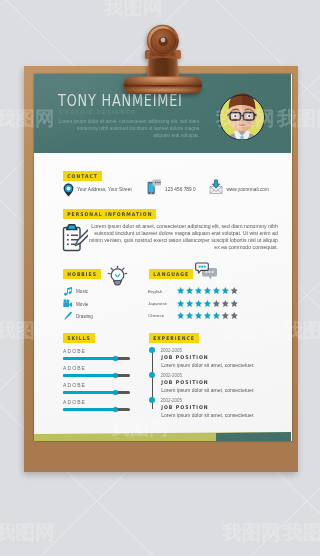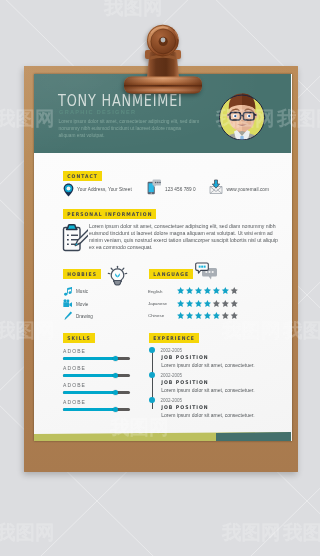--- a/index.html
+++ b/index.html
@@ -1,18 +1,18 @@
 <!DOCTYPE html>
 <html><head>
 <meta charset="utf-8">
 <style>
   html,body{margin:0;padding:0;}
   body{width:320px;height:556px;overflow:hidden;background:#dcdde0;
        font-family:"Liberation Sans",sans-serif;-webkit-font-smoothing:antialiased;}
-  #stage{position:relative;width:320px;height:496px;background:#dcdde0;}
+  #stage{position:relative;width:320px;height:496px;background:#dcdde0;text-align:right;}
 
   
   .wm{position:absolute;inset:0;pointer-events:none;z-index:90;}
 
   
   #board{position:absolute;left:24px;top:66px;width:274px;height:406px;
          background:#b5854f;border-radius:1px;z-index:5;
          box-shadow:-1px 3px 6px rgba(0,0,0,.22);overflow:hidden;}
   #boardtex{position:absolute;inset:0;
      background:

